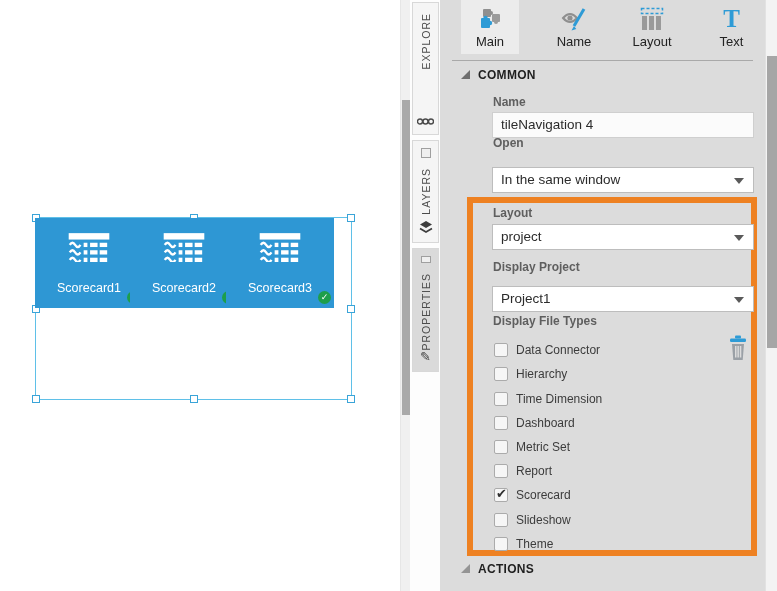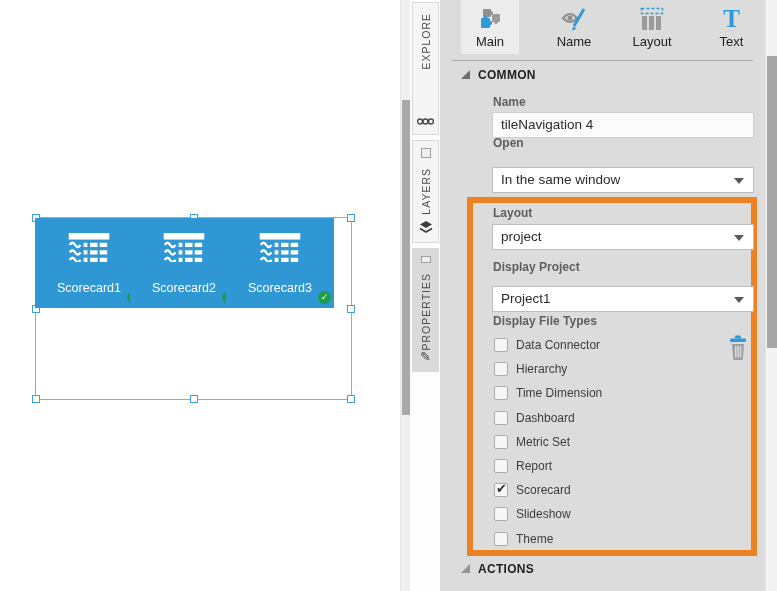--- a/index.html
+++ b/index.html
@@ -69,21 +69,21 @@
               border:1px solid #bdbdbd; font-size:13.5px; color:#2b2b2b; padding-left:8px;
               line-height:24px; cursor:pointer; }
   .dd-arrow { position:absolute; right:9px; top:10px; width:0; height:0;
               border-left:5px solid transparent; border-right:5px solid transparent;
               border-top:6px solid #5a5a5a; }
 
   .orange-box { position:absolute; left:27px; top:197px; width:290px; height:359px;
                 border:6px solid var(--accent-orange,#ee8122); pointer-events:none; }
 
   .ft-list { position:absolute; left:52px; top:333px; width:240px; }
-  .ft-row { height:24.2px; display:flex; align-items:center; cursor:pointer; }
+  .ft-row { height:24.2px; display:flex; align-items:flex-end; cursor:pointer; }
   .checkbox { width:14px; height:14px; background:#f6f6f6; border:1px solid #ababab; border-radius:2px;
               margin-left:2px; position:relative; flex:0 0 auto; }
   .ft-row.checked .checkbox::after { content:"\2714"; position:absolute; left:1px; top:-3px;
               font-size:13px; color:#2f2f2f; }
   .ft-label { margin-left:8px; font-size:12px; color:#3c3c3c; }
 
   .trash { position:absolute; left:289px; top:335px; width:18px; height:26px; cursor:pointer; }
 
   
   .panel-sb { position:absolute; left:765px; top:0; width:12px; height:591px; background:#f3f3f3; border-left:1px solid #e2e2e2; }

